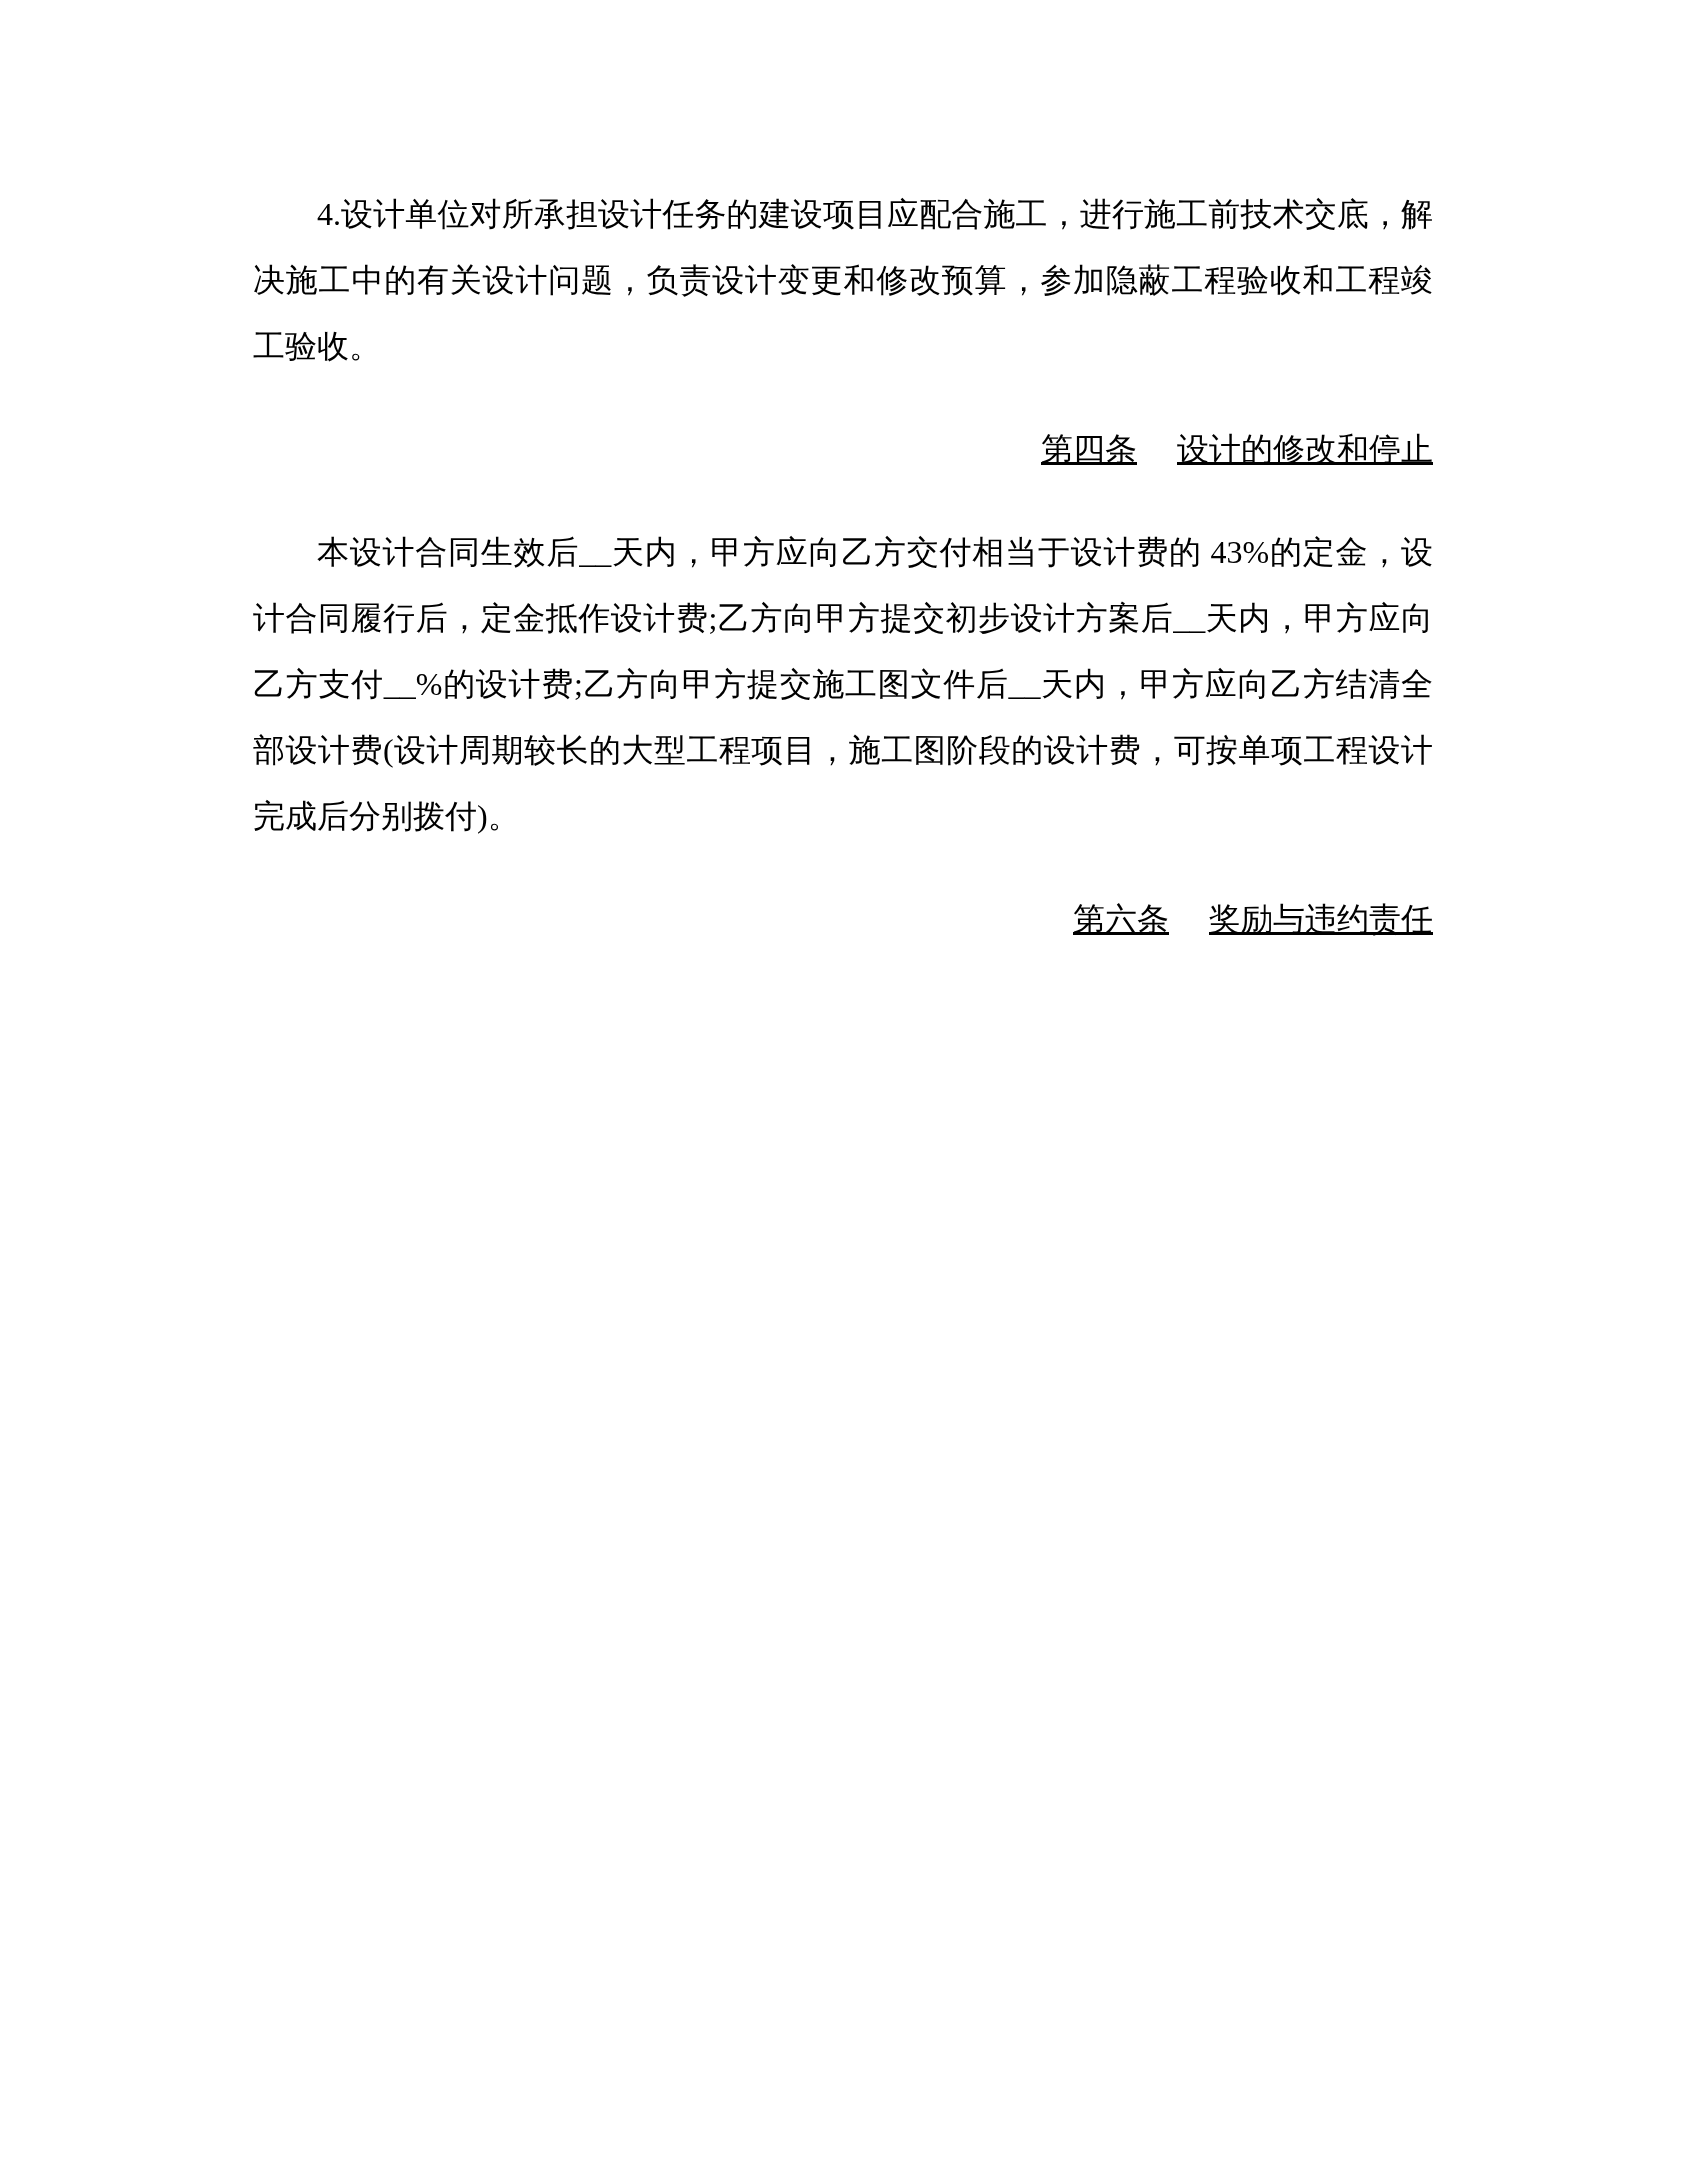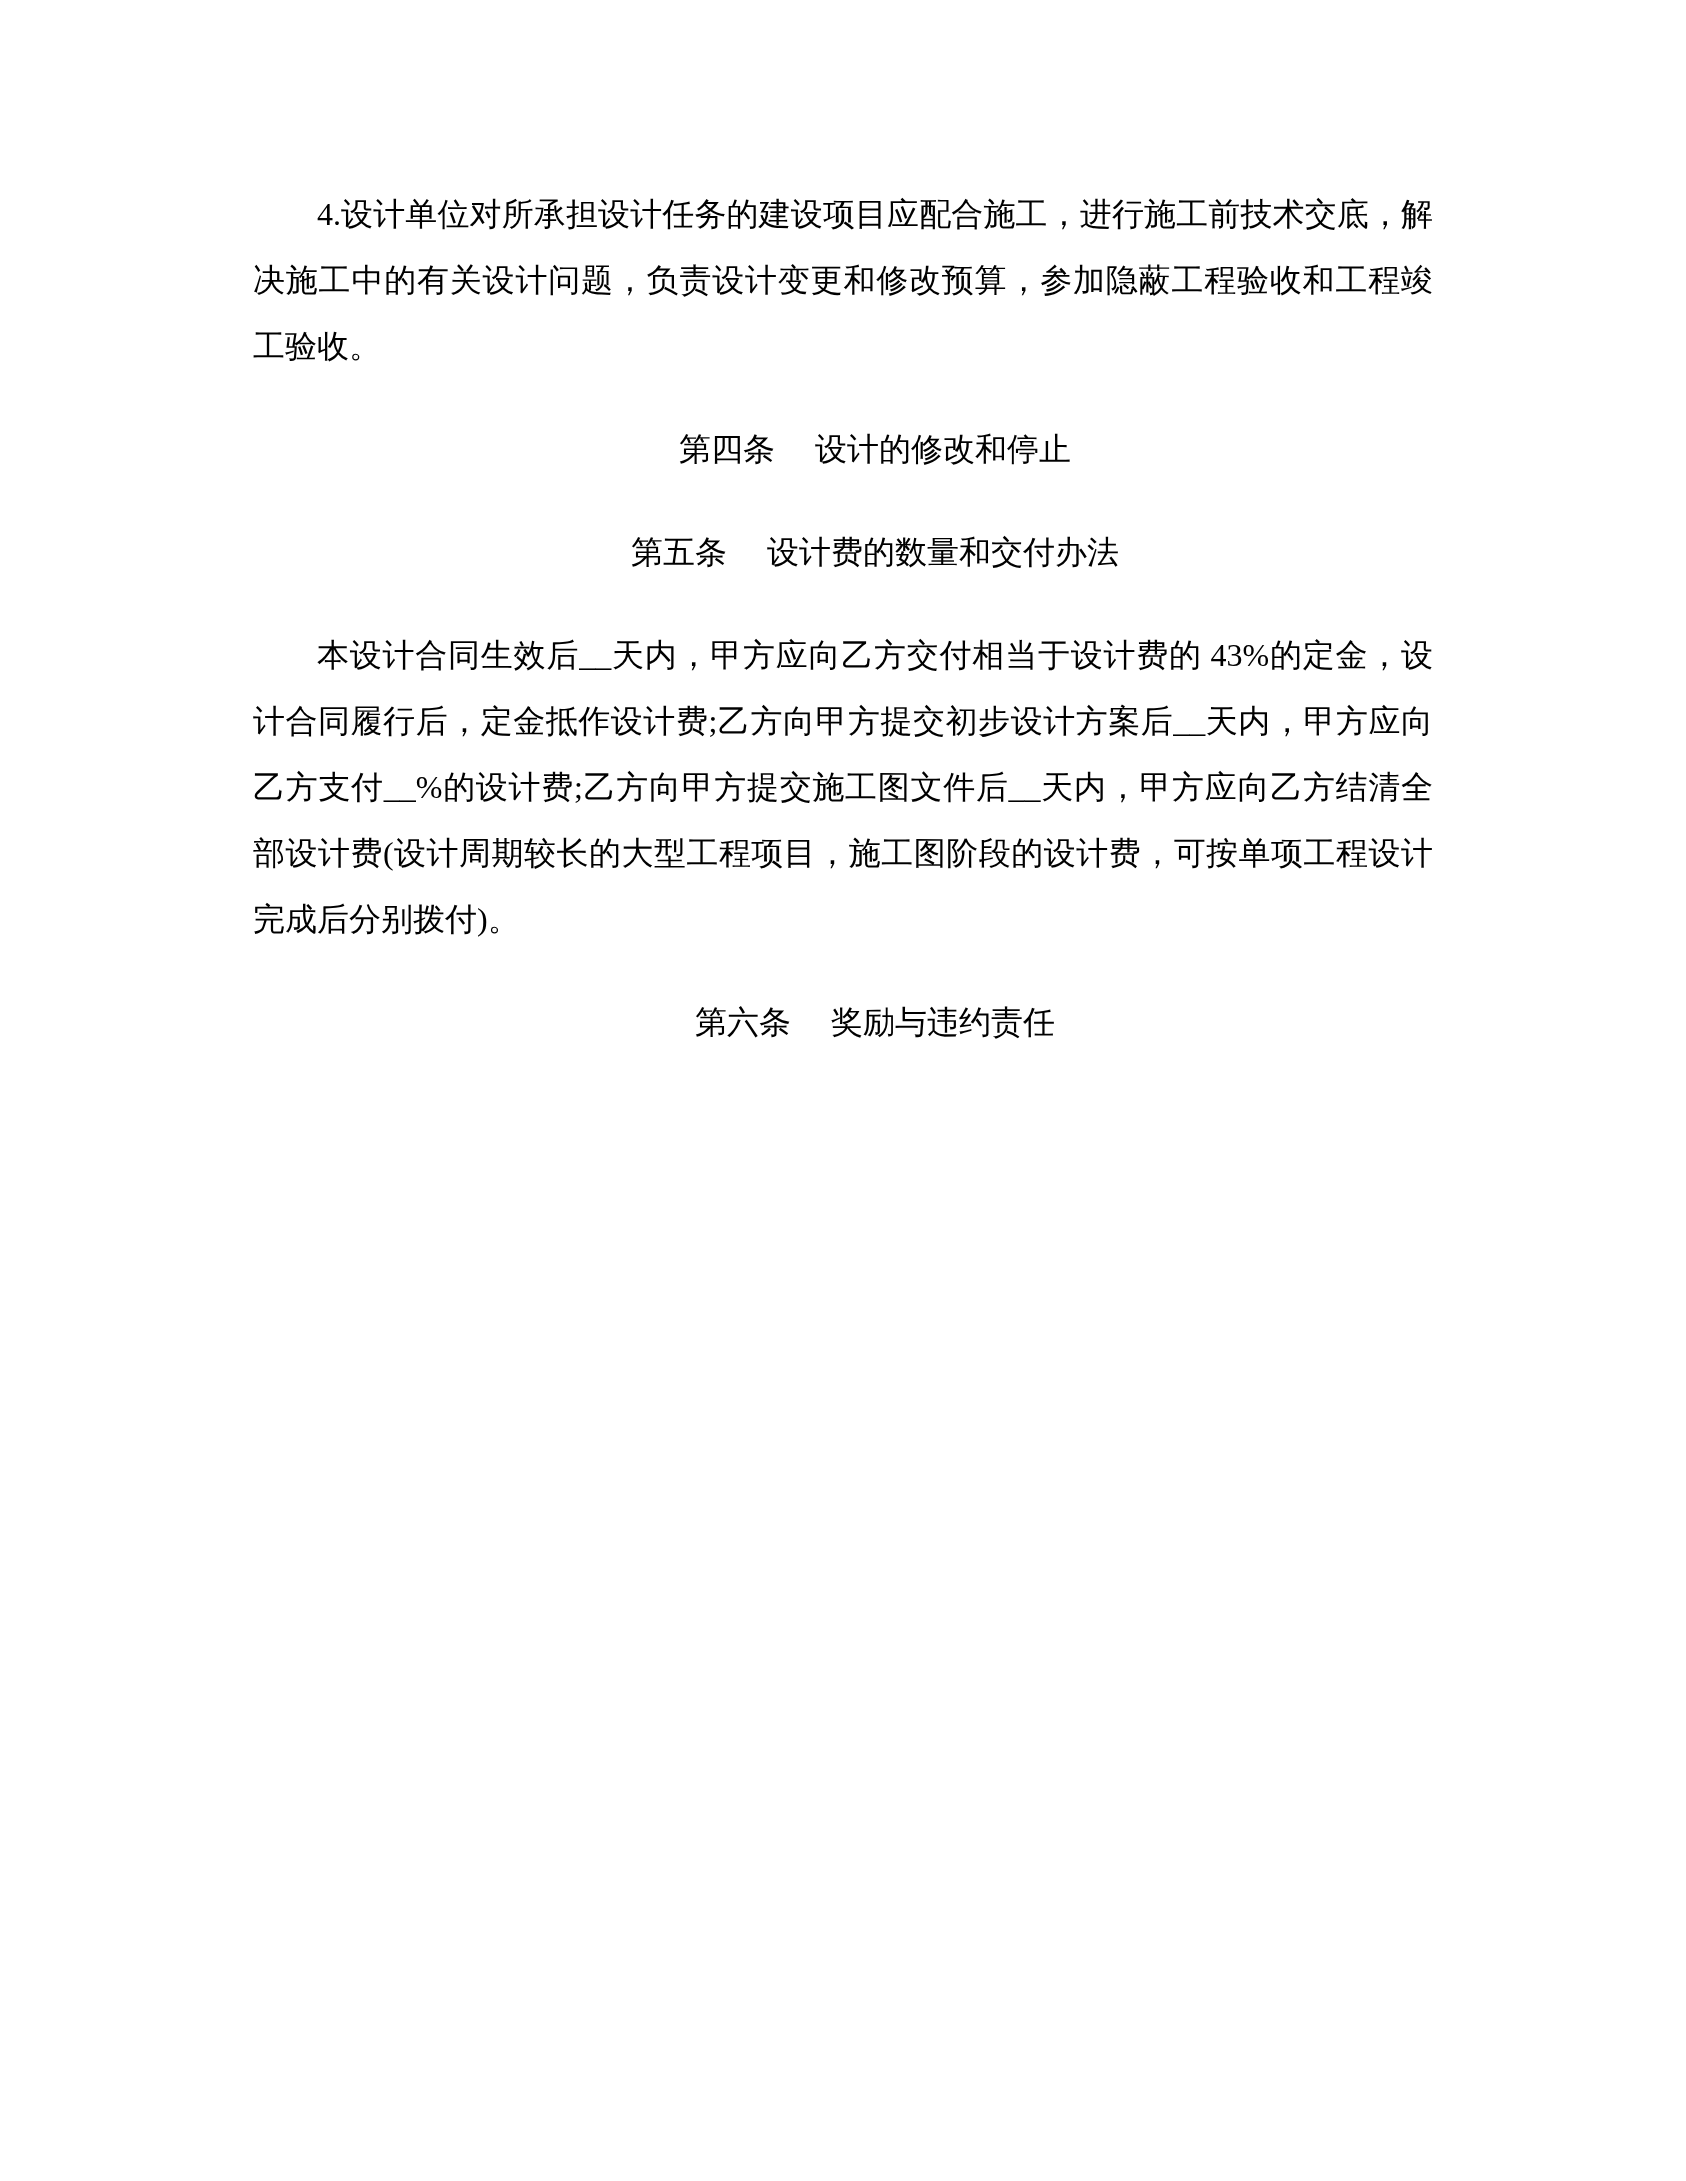--- a/index.html
+++ b/index.html
@@ -25,31 +25,31 @@
     line-height: 66px;
     text-align: justify;
     letter-spacing: 0;
   }
   .para, .heading {
     margin: 0 0 37px 0;
     text-indent: 2em;
     word-break: normal;
   }
   .heading {
-    text-align: center;
+    text-align: right;
+    text-decoration: underline;
   }
   .heading .htitle {
     margin-left: 40px;
   }
 </style>
 </head>
 <body>
 
 <div class="page">
   <div class="content" id="contract-body">
       <p class="para">4.设计单位对所承担设计任务的建设项目应配合施工，进行施工前技术交底，解决施工中的有关设计问题，负责设计变更和修改预算，参加隐蔽工程验收和工程竣工验收。</p>
       <p class="heading"><span>第四条</span><span class="htitle">设计的修改和停止</span></p>
-      <p class="heading"><span>第五条</span><span class="htitle">设计费的数量和交付办法</span></p>
       <p class="para">本设计合同生效后__天内，甲方应向乙方交付相当于设计费的 43%的定金，设计合同履行后，定金抵作设计费;乙方向甲方提交初步设计方案后__天内，甲方应向乙方支付__%的设计费;乙方向甲方提交施工图文件后__天内，甲方应向乙方结清全部设计费(设计周期较长的大型工程项目，施工图阶段的设计费，可按单项工程设计完成后分别拨付)。</p>
       <p class="heading"><span>第六条</span><span class="htitle">奖励与违约责任</span></p>
     </div>
 </div>
 
 
 </body></html>

